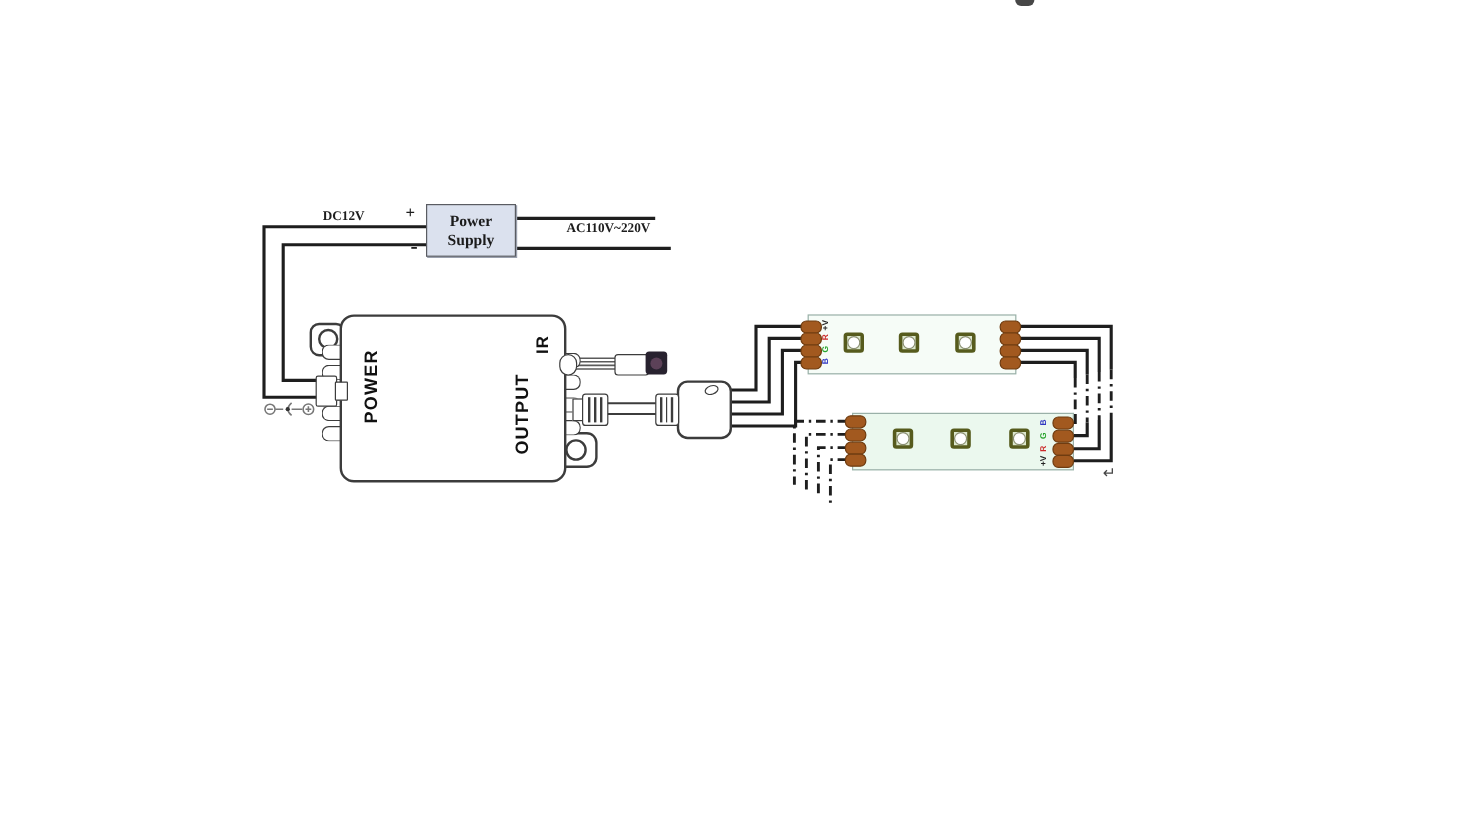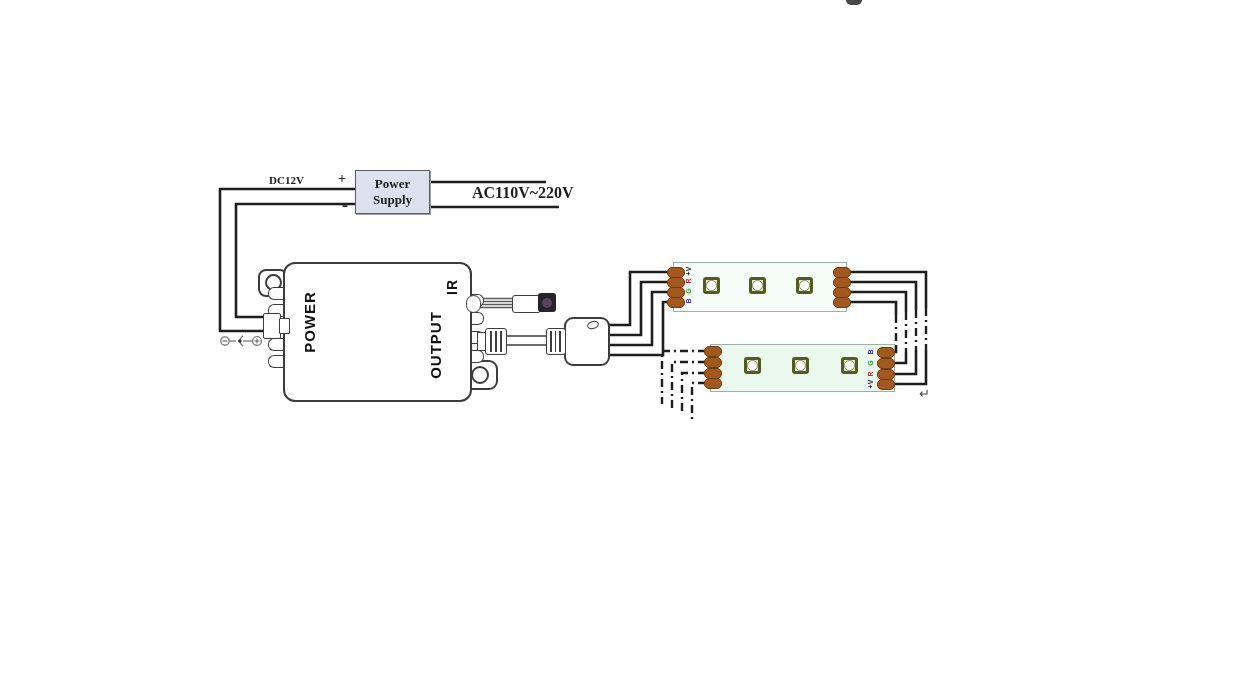--- a/index.html
+++ b/index.html
@@ -95,21 +95,21 @@
     <path class="wire-dash" d="M706,383 H692 V419"></path>
   </svg>
 
   <div class="abs ps-box">
     <span>Power</span>
     <span>Supply</span>
   </div>
   <div class="abs serif" style="left:269px;top:174px;font-size:11px;">DC12V</div>
   <div class="abs serif" style="left:338px;top:171px;font-size:14px;">+</div>
   <div class="abs serif" style="left:342px;top:195px;font-size:18px;">-</div>
-  <div class="abs serif" style="left:472px;top:184px;font-size:16px;">AC110V~220V</div>
+  <div class="abs serif" style="left:472px;top:184px;font-size:11px;">AC110V~220V</div>
 
   <div class="abs tab" style="left:258px;top:269px;width:26px;height:24px;border-radius:8px;"></div>
   <div class="abs hole" style="left:265px;top:274px;width:13px;height:13px;"></div>
   <div class="abs tab" style="left:462px;top:360px;width:32px;height:26px;border-radius:9px;"></div>
   <div class="abs hole" style="left:471px;top:366px;width:14px;height:14px;z-index:4;"></div>
 
   <div class="abs ctrl-box"></div>
 
   <div class="abs fin-l" style="left:268px;top:287px;"></div>
   <div class="abs fin-l" style="left:268px;top:304px;"></div>

